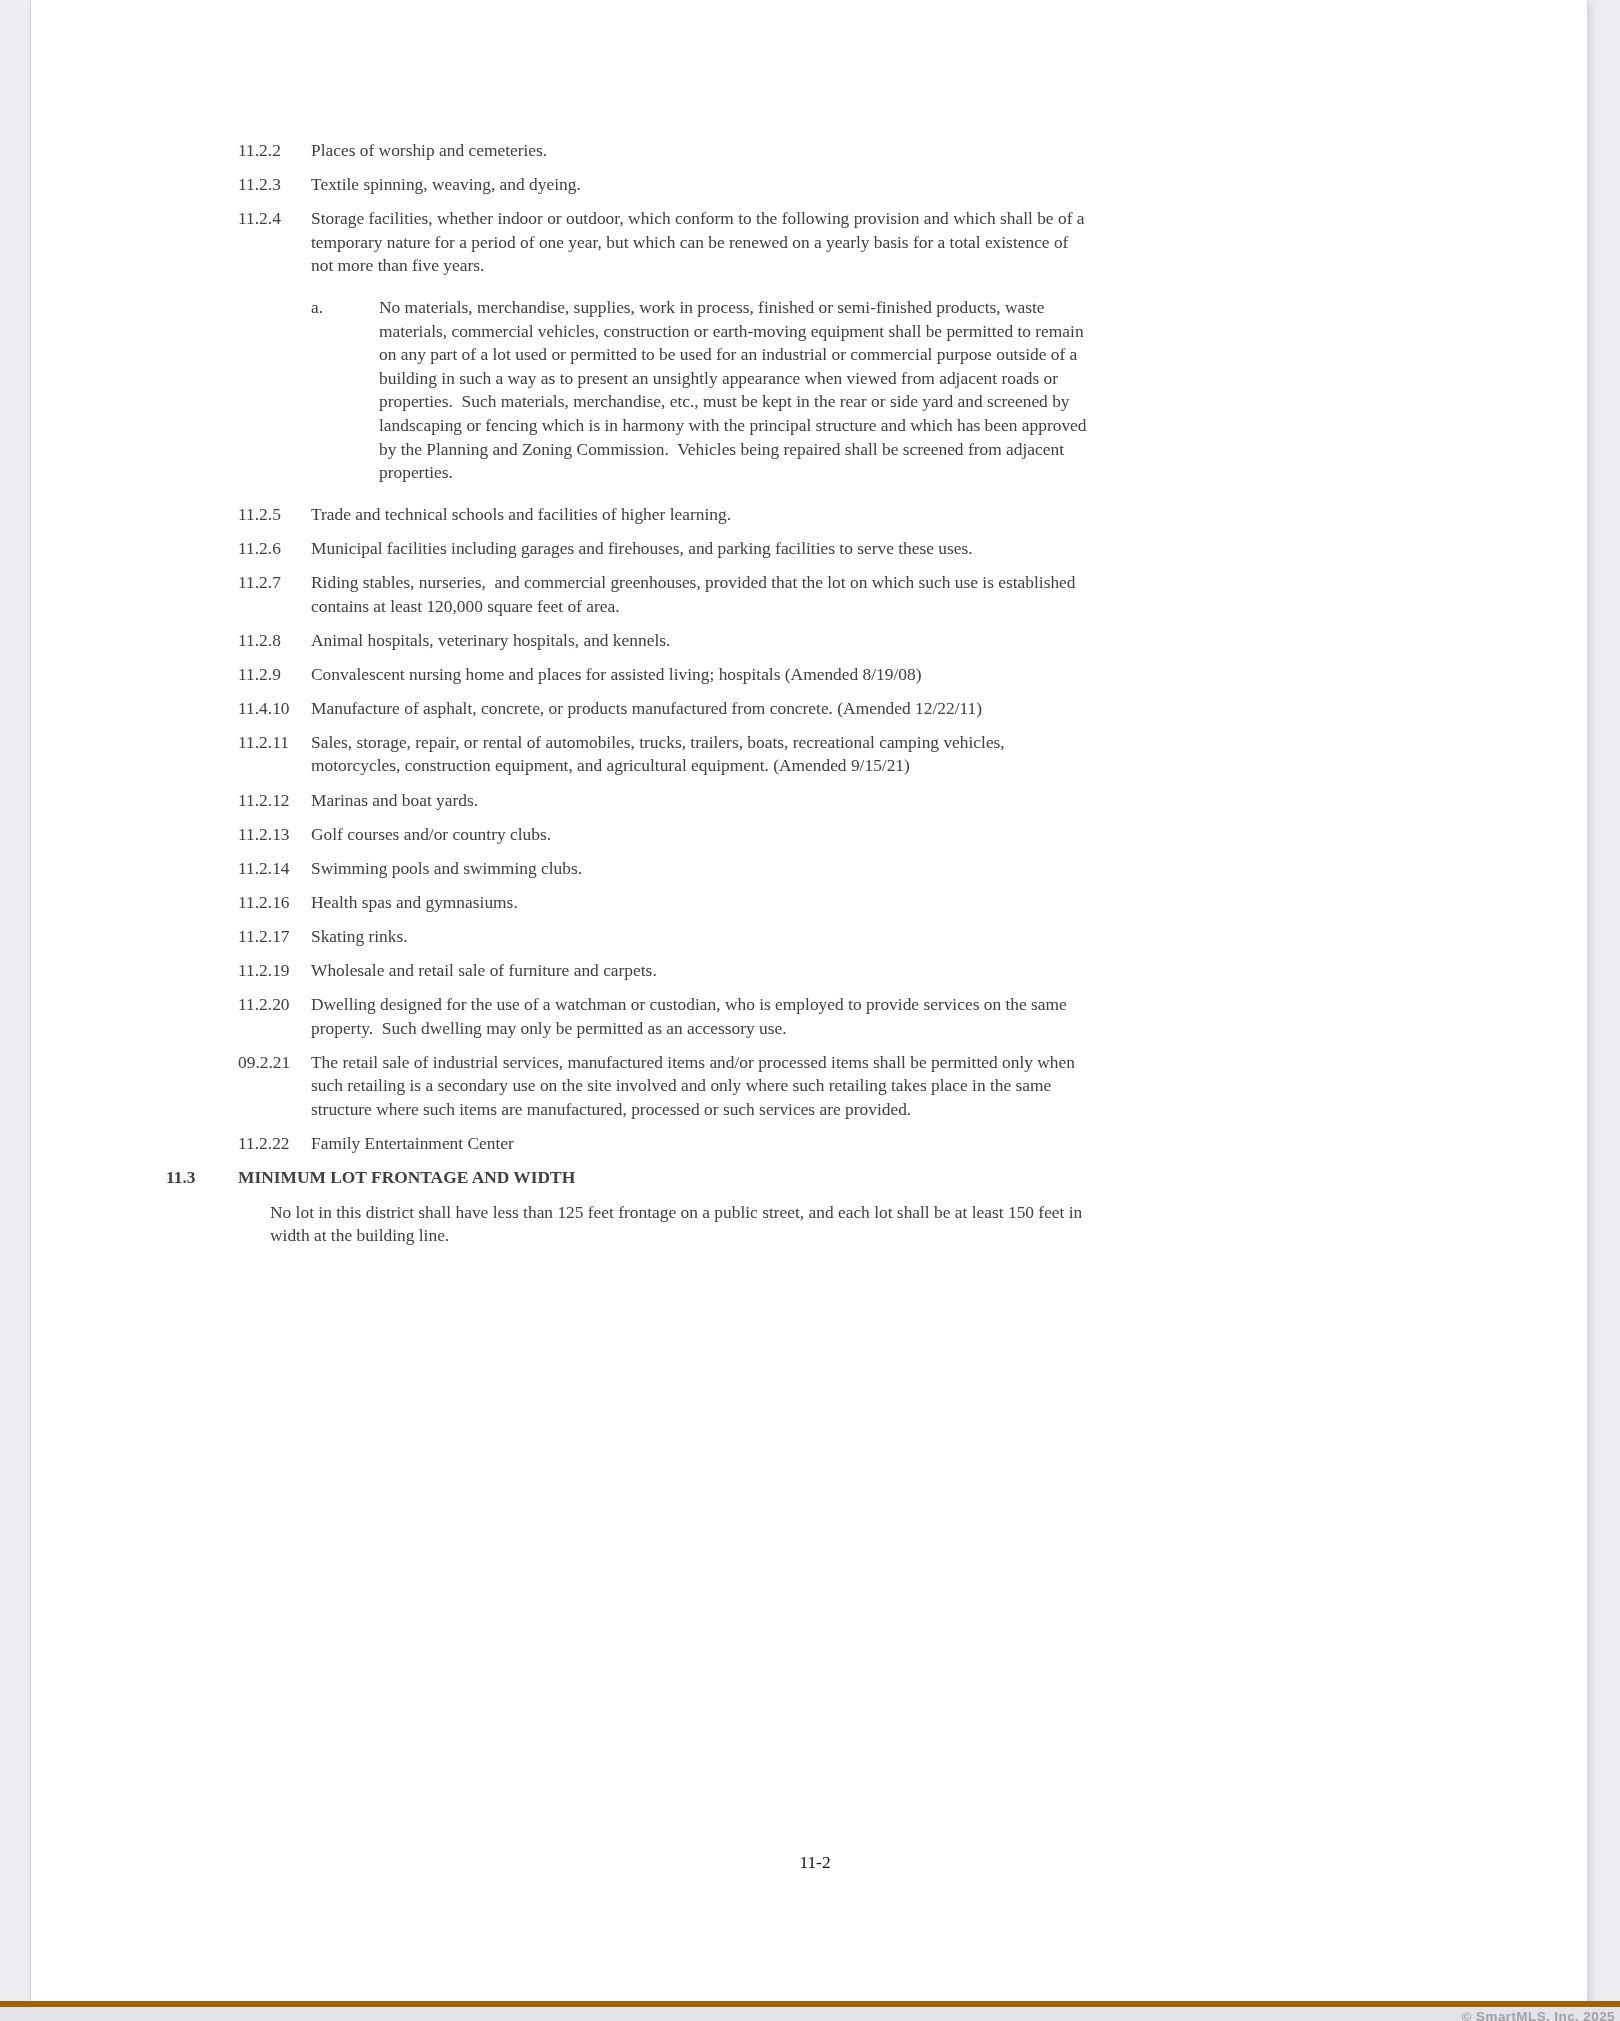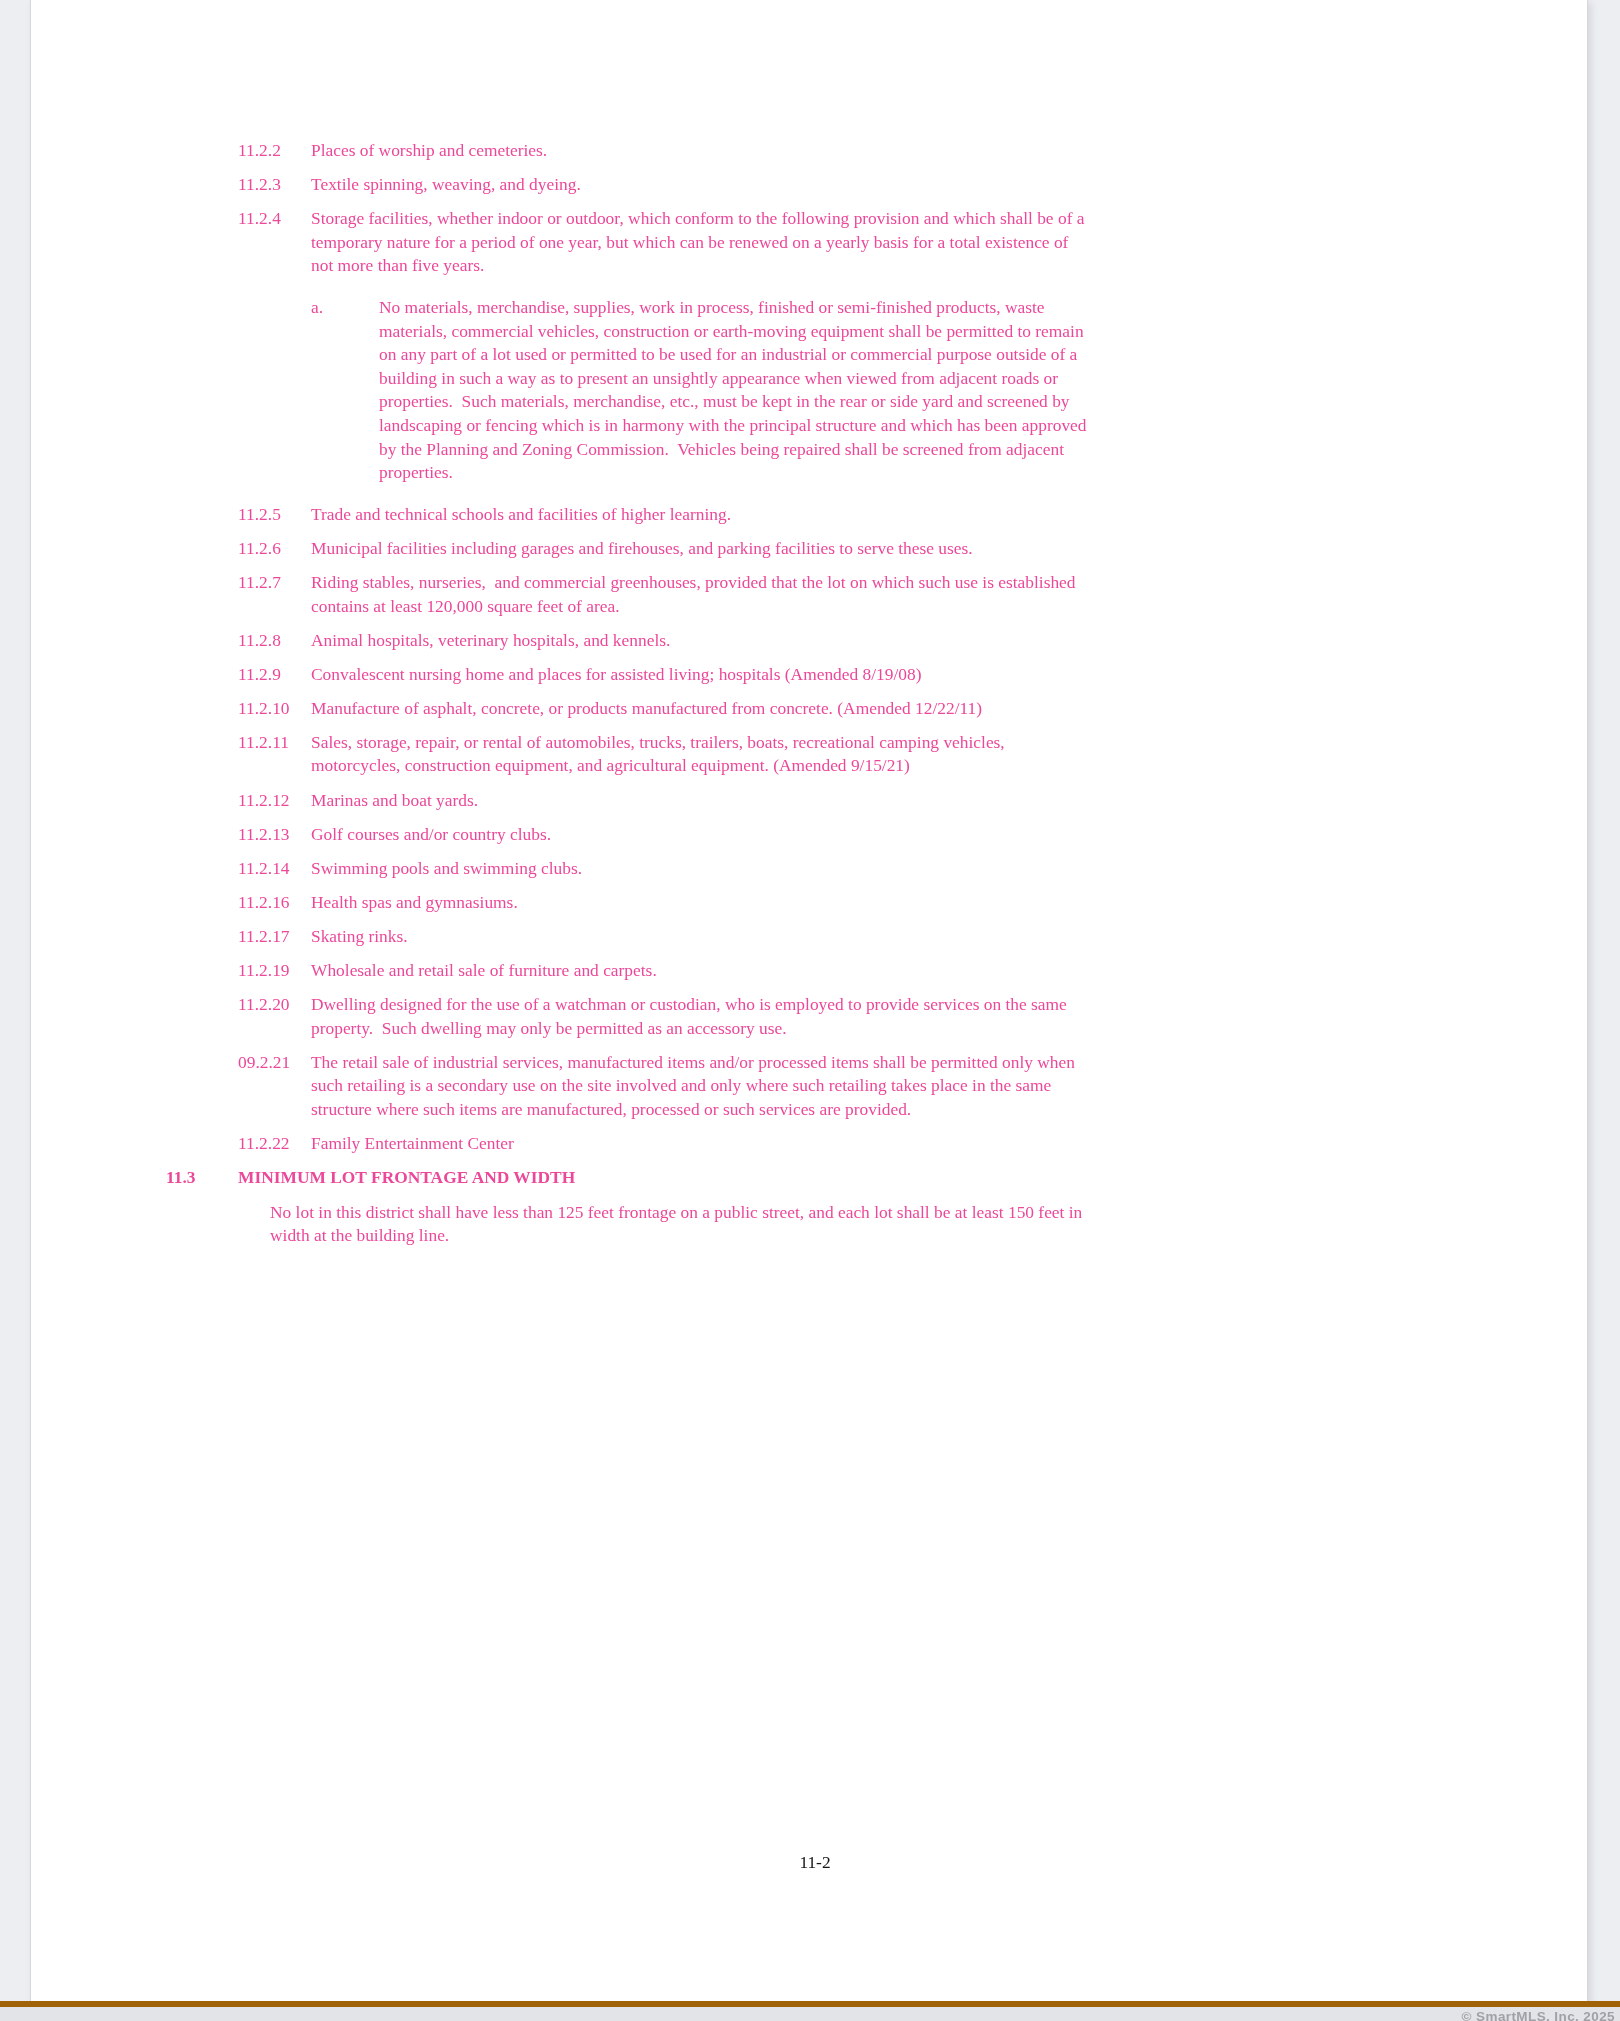--- a/index.html
+++ b/index.html
@@ -26,21 +26,21 @@
     border-left: 1px solid #d6d7db;
     border-right: 1px solid #d6d7db;
     border-bottom: 1px solid #d6d7db;
     box-shadow: 3px 3px 7px rgba(70, 74, 90, 0.14);
   }
   .content {
     position: absolute;
     left: 135px;           
     top: 139px;
     width: 926px;
-    color: #ec4899;
+    color: #404040;
     font-size: 17.4px;
     line-height: 23.6px;
   }
   .item {
     display: flex;
     margin-left: 72px;     
     margin-bottom: 10.5px;
   }
   .item .num  { flex: 0 0 73px; }
   .item .txt  { flex: 1 1 auto; white-space: pre-wrap; }
@@ -131,21 +131,21 @@
       </div>
       <div class="item">
         <span class="num">11.2.8</span>
         <span class="txt">Animal hospitals, veterinary hospitals, and kennels.</span>
       </div>
       <div class="item">
         <span class="num">11.2.9</span>
         <span class="txt">Convalescent nursing home and places for assisted living; hospitals (Amended 8/19/08)</span>
       </div>
       <div class="item">
-        <span class="num">11.2.10</span>
+        <span class="num">11.4.10</span>
         <span class="txt">Manufacture of asphalt, concrete, or products manufactured from concrete. (Amended 12/22/11)</span>
       </div>
       <div class="item">
         <span class="num">11.2.11</span>
         <span class="txt">Sales, storage, repair, or rental of automobiles, trucks, trailers, boats, recreational camping vehicles, motorcycles, construction equipment, and agricultural equipment. (Amended 9/15/21)</span>
       </div>
       <div class="item">
         <span class="num">11.2.12</span>
         <span class="txt">Marinas and boat yards.</span>
       </div>

